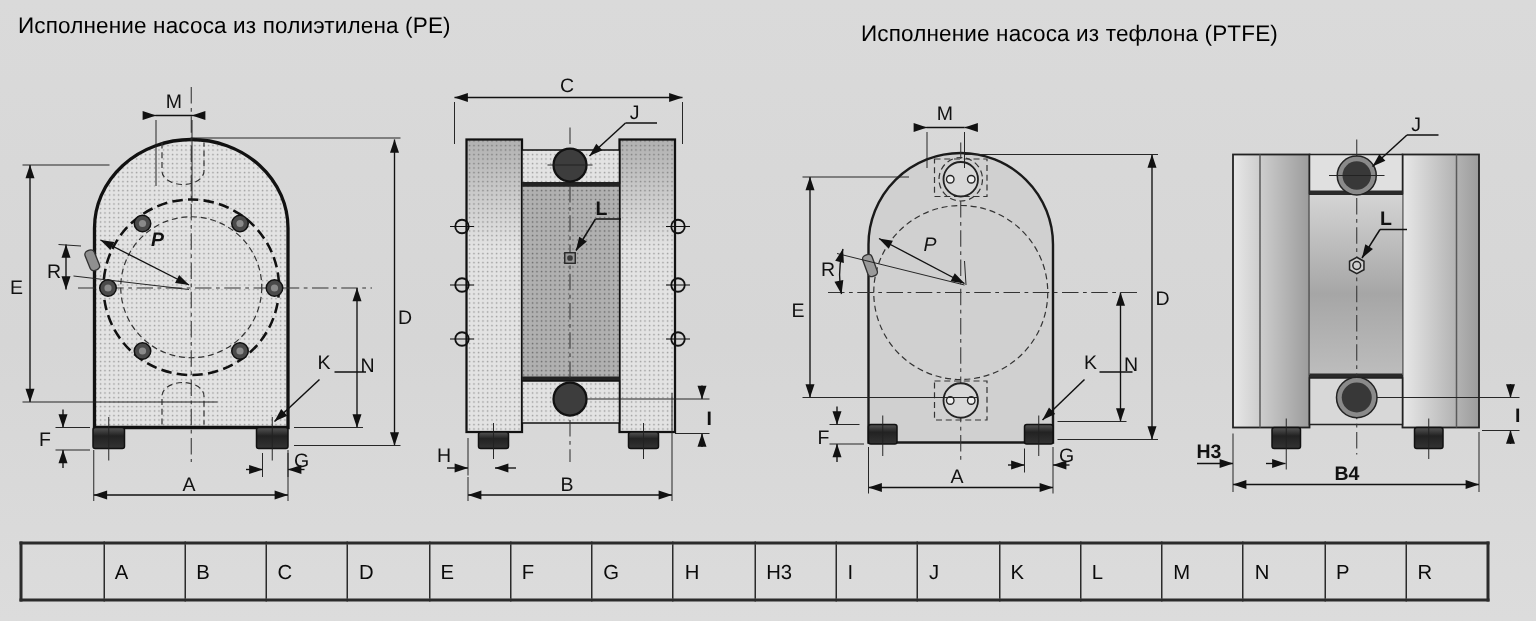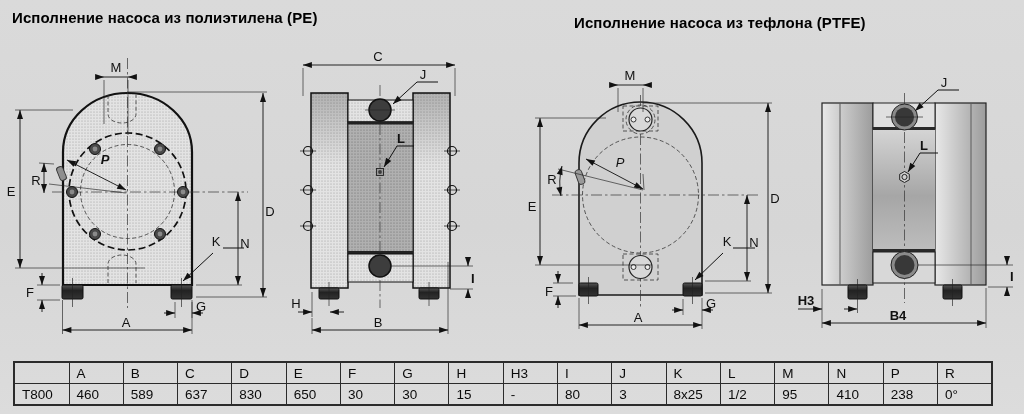--- a/index.html
+++ b/index.html
@@ -3,21 +3,21 @@
 <meta charset="utf-8">
 <style>
   html,body{margin:0;padding:0;}
   body{
     width:1024px;height:414px;position:relative;overflow:hidden;
     background:linear-gradient(180deg,#dadada 0%,#d6d6d6 55%,#dcdcdc 100%);
     font-family:"Liberation Sans", sans-serif;
     color:#111;
   }
   .title{
-    position:absolute;font-size:15px;font-weight:bold;color:#000;white-space:nowrap;
+    position:absolute;font-size:15px;font-weight:normal;color:#000;white-space:nowrap;
     letter-spacing:0.1px;
   }
   #title-pe{left:12px;top:9px;}
   #title-ptfe{left:574px;top:14px;}
   svg{position:absolute;left:0;top:0;}
   svg text{font-family:"Liberation Sans", sans-serif;font-size:13px;fill:#111;}
   svg text.b{font-weight:bold;}
   svg text.i{font-style:italic;}
   .dim{stroke:#111;stroke-width:0.9;fill:none;}
   .ext{stroke:#222;stroke-width:0.65;fill:none;}
@@ -489,34 +489,14 @@
     <th>H3</th>
     <th>I</th>
     <th>J</th>
     <th>K</th>
     <th>L</th>
     <th>M</th>
     <th>N</th>
     <th>P</th>
     <th>R</th>
   </tr>
-  <tr>
-    <td>T800</td>
-    <td>460</td>
-    <td>589</td>
-    <td>637</td>
-    <td>830</td>
-    <td>650</td>
-    <td>30</td>
-    <td>30</td>
-    <td>15</td>
-    <td>-</td>
-    <td>80</td>
-    <td>3</td>
-    <td>8x25</td>
-    <td>1/2</td>
-    <td>95</td>
-    <td>410</td>
-    <td>238</td>
-    <td>0°</td>
-  </tr>
 </tbody>
   </table>
 
 </body></html>

